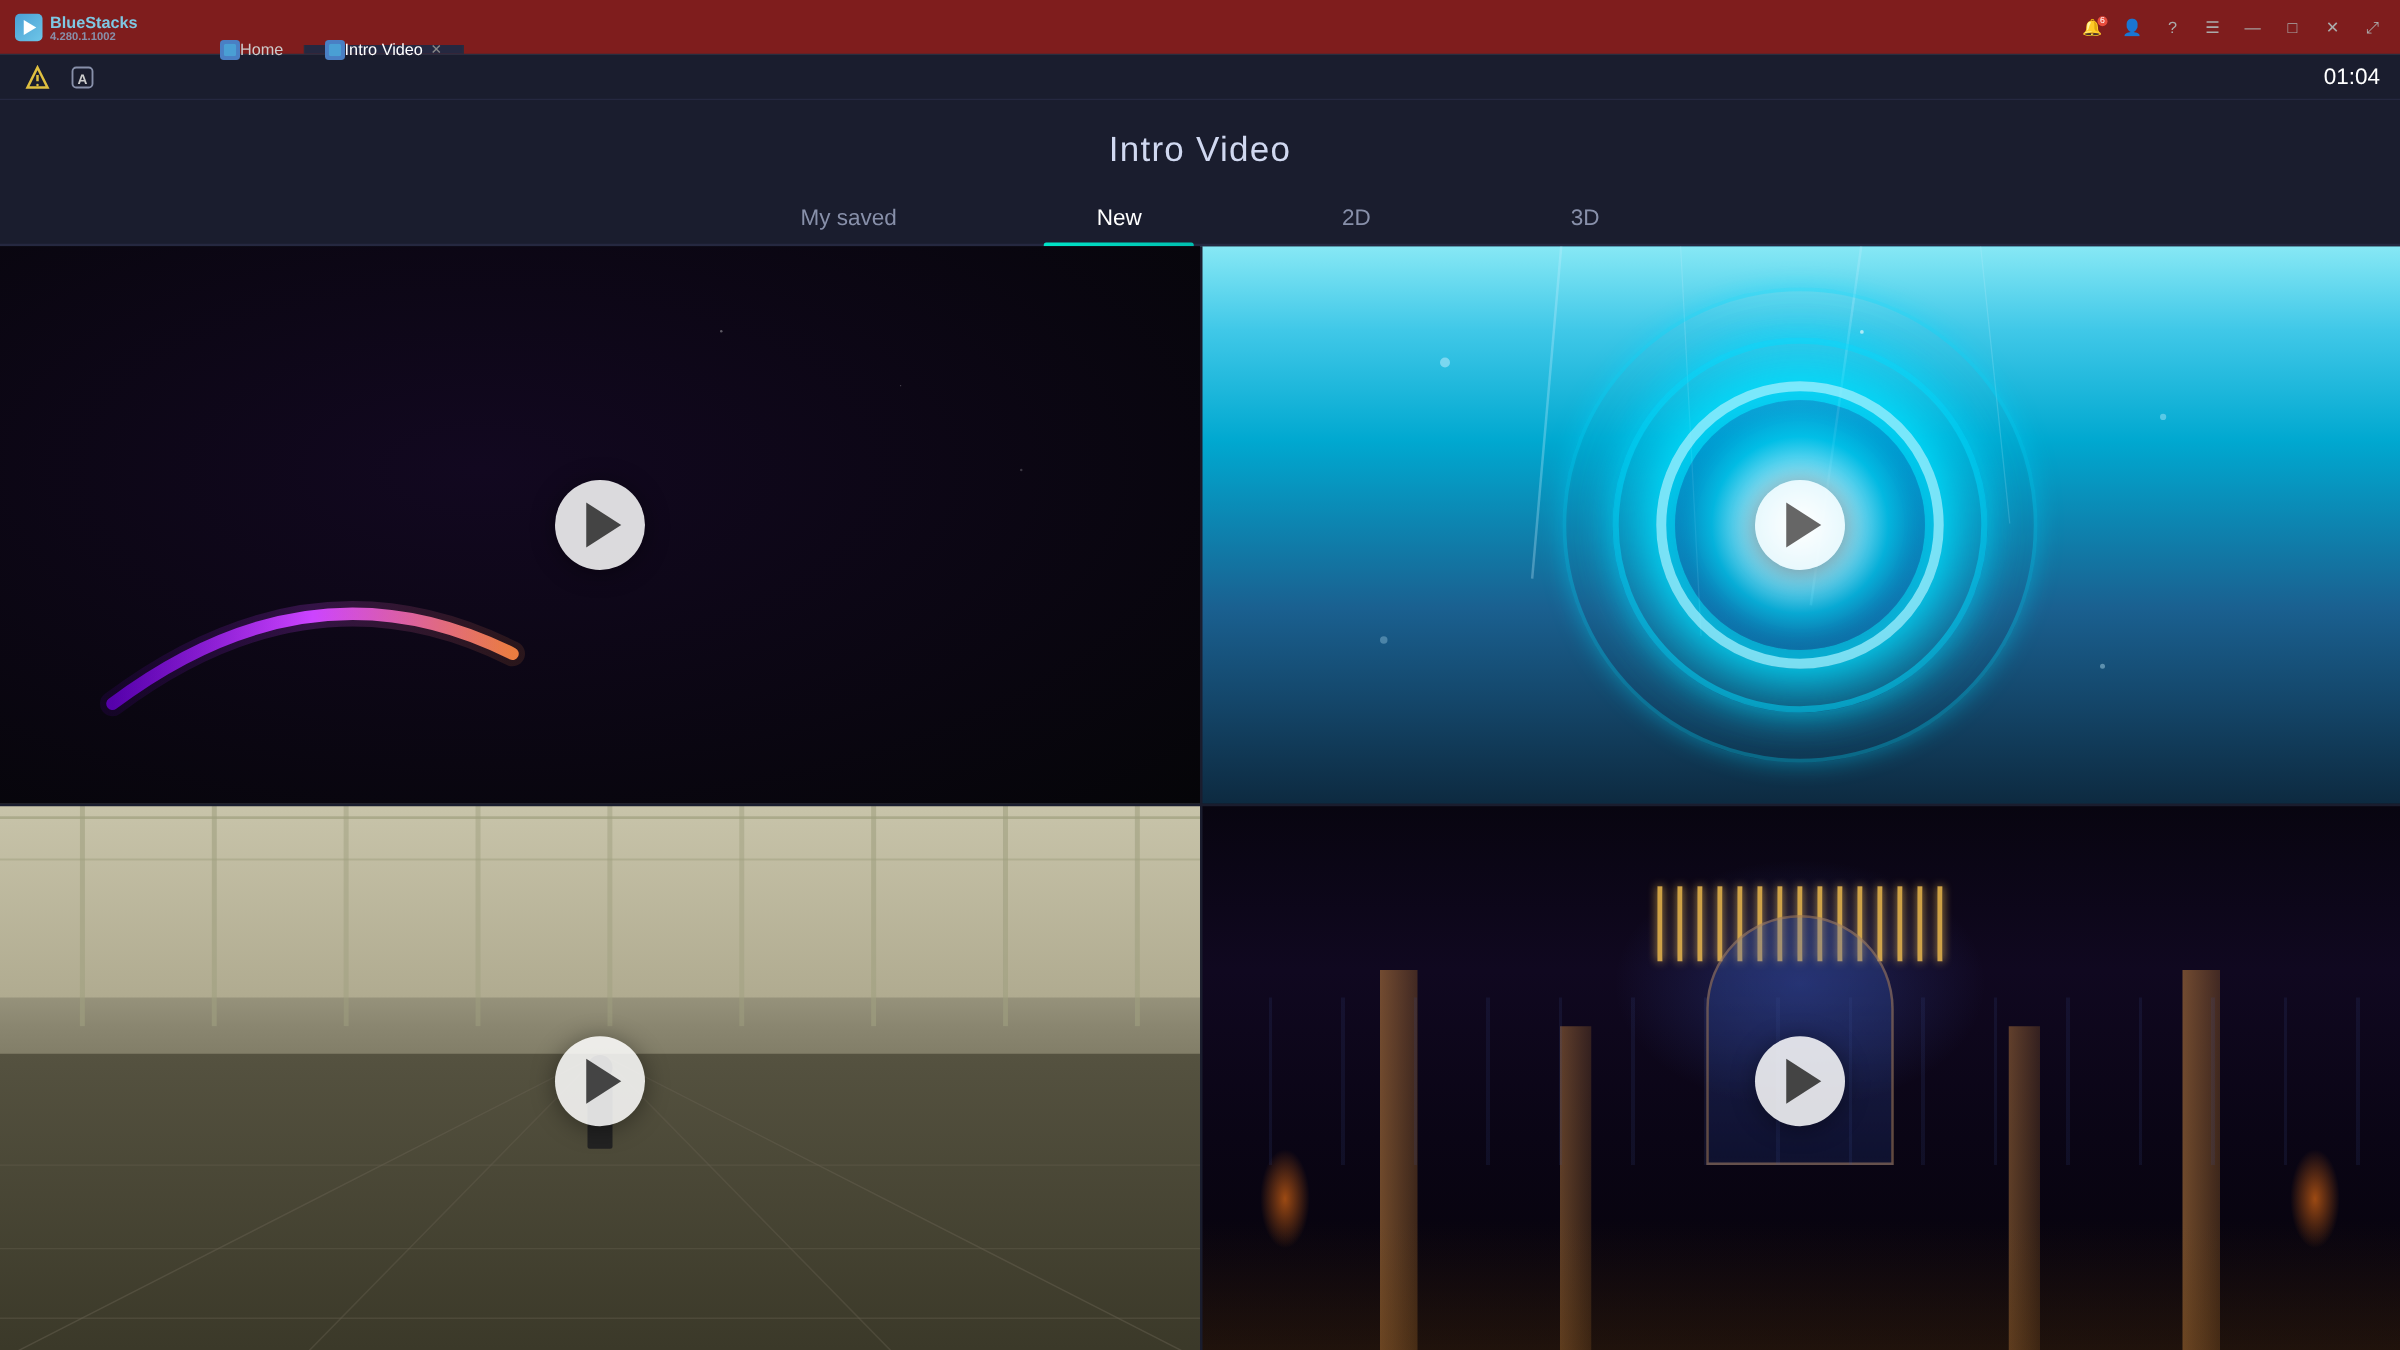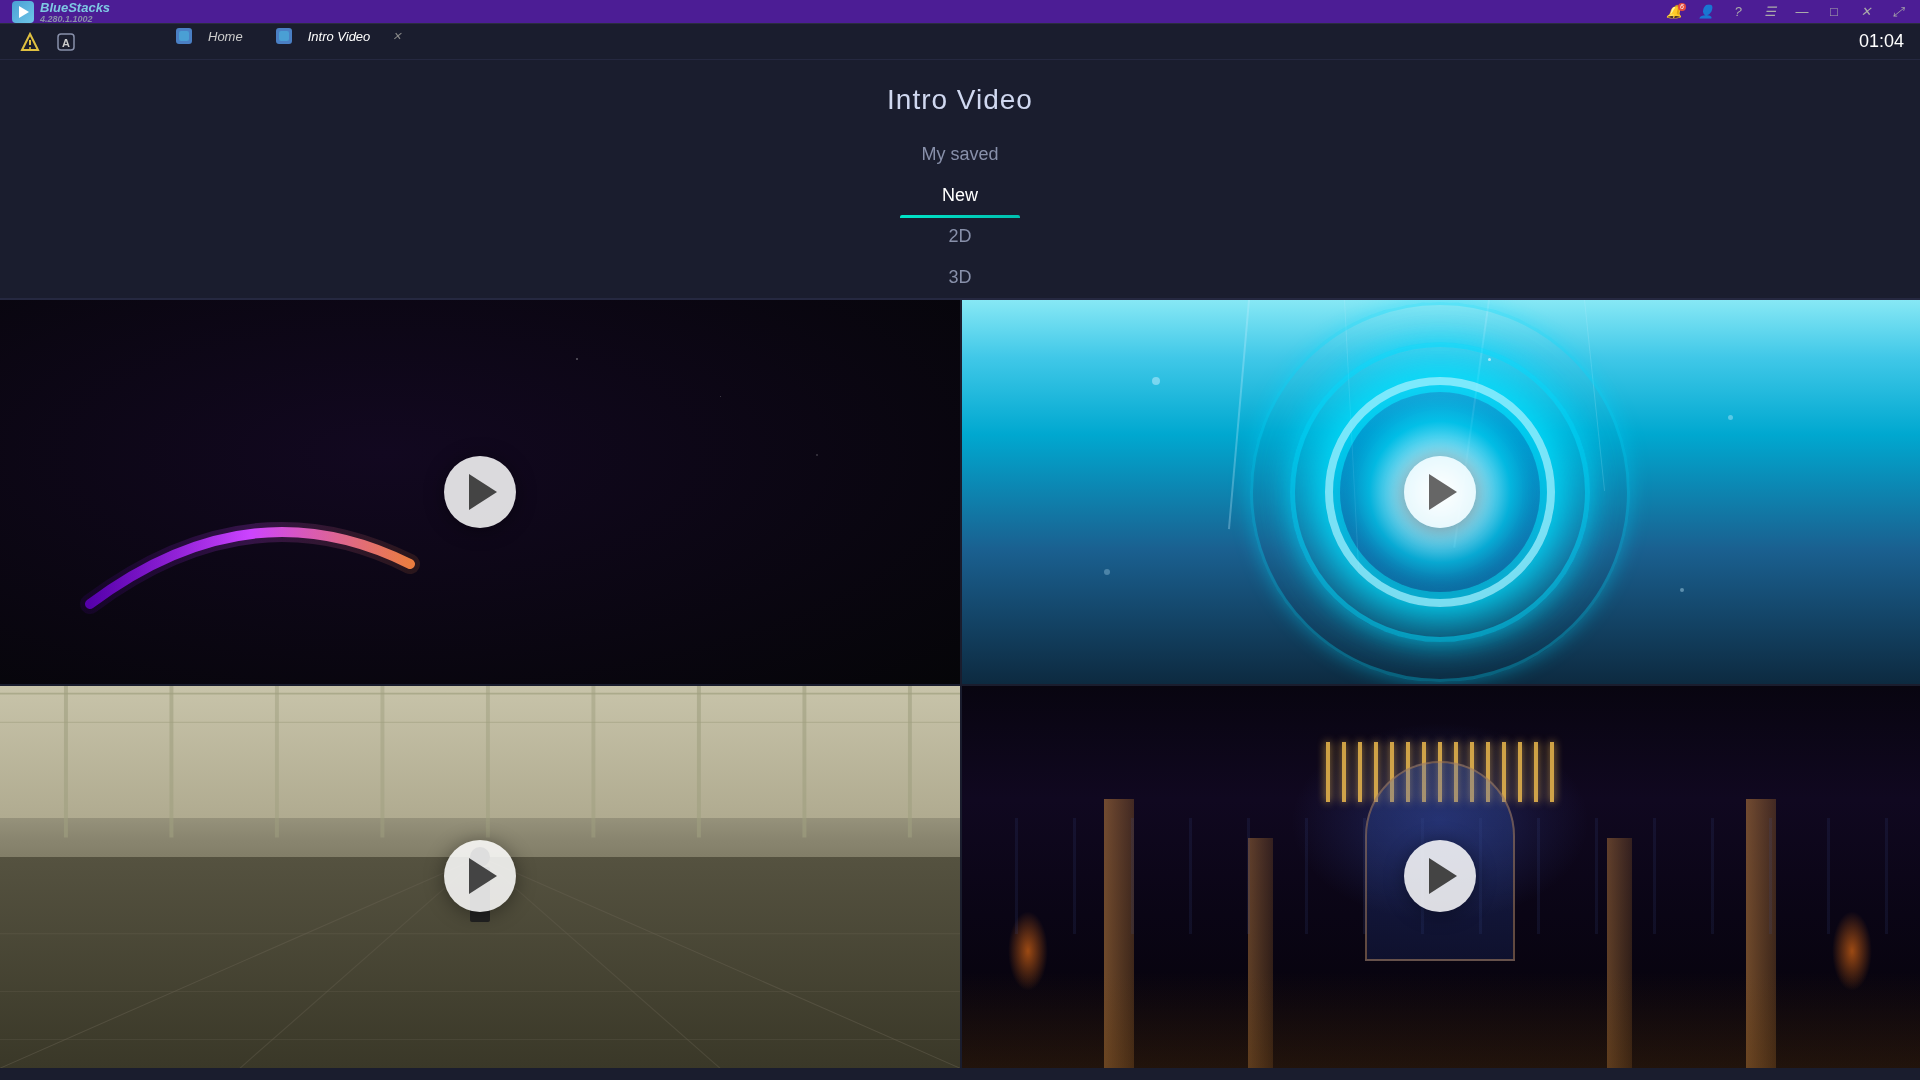--- a/index.html
+++ b/index.html
@@ -7,27 +7,26 @@
       width: 1920px;
       height: 1080px;
       background: #1a1d2e;
       font-family: 'Segoe UI', Arial, sans-serif;
       overflow: hidden;
       color: #fff;
     }
 
     
     .title-bar {
-      height: 24px;
-      background: #4c1d95;
+      height: 44px;
+      background: #7f1d1d;
       display: flex;
       align-items: center;
       border-bottom: 1px solid #2a2d3e;
       position: relative;
-      font-style: italic;
     }
     .title-bar-logo {
       display: flex;
       align-items: center;
       gap: 6px;
       padding: 0 12px;
       font-size: 12px;
       color: #7ec8e3;
       font-weight: bold;
       min-width: 160px;
@@ -57,21 +56,21 @@
     }
     .tabs-container {
       display: flex;
       align-items: stretch;
       height: 100%;
       flex: 1;
     }
     .tab {
       display: flex;
       align-items: center;
-      gap: 16px;
+      gap: 0;
       padding: 0 16px;
       font-size: 13px;
       color: #ccc;
       cursor: pointer;
       border-right: 1px solid #2a2d3e;
       position: relative;
       margin-top: 36px;
     }
     .tab.active {
       background: #252840;
@@ -175,21 +174,20 @@
 
     
     .nav-tabs {
       display: flex;
       align-items: center;
       gap: 0;
       margin-top: 18px;
       width: 100%;
       border-bottom: 2px solid #252840;
       justify-content: center;
-      flex-direction: column;
     }
     .nav-tab {
       padding: 10px 80px;
       font-size: 18px;
       color: #8890aa;
       cursor: pointer;
       position: relative;
       transition: color 0.2s;
     }
     .nav-tab.active {

